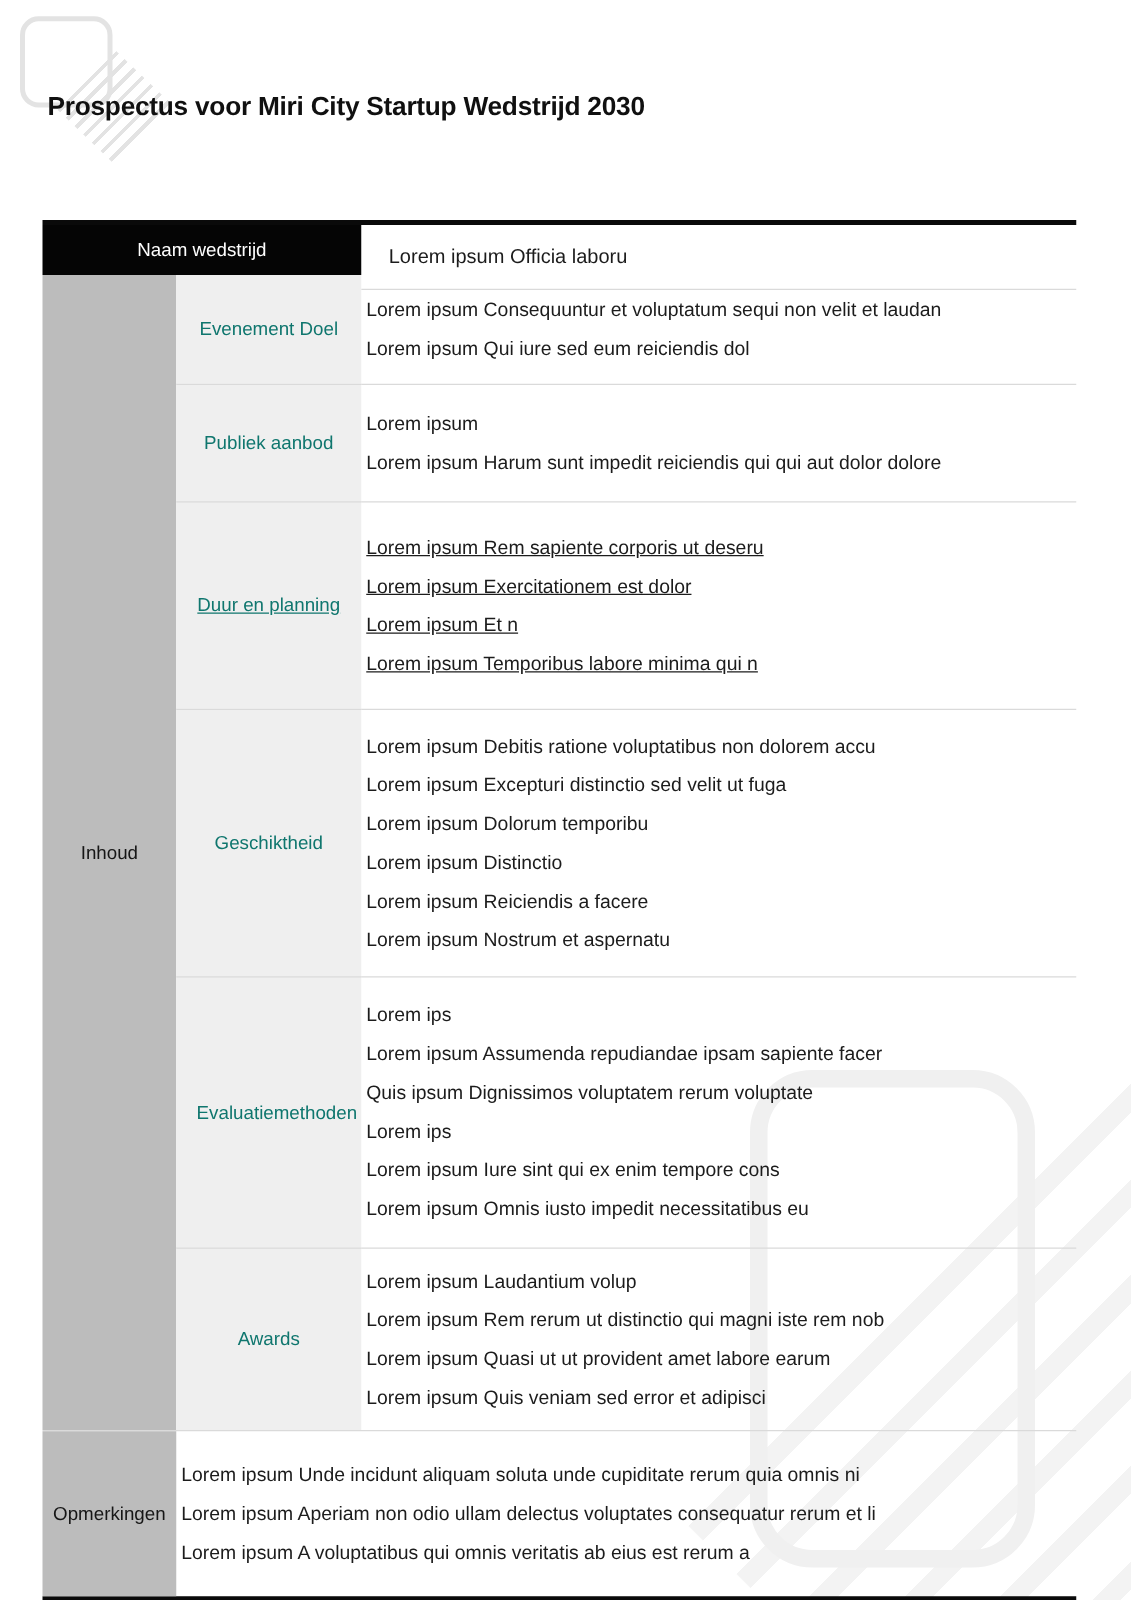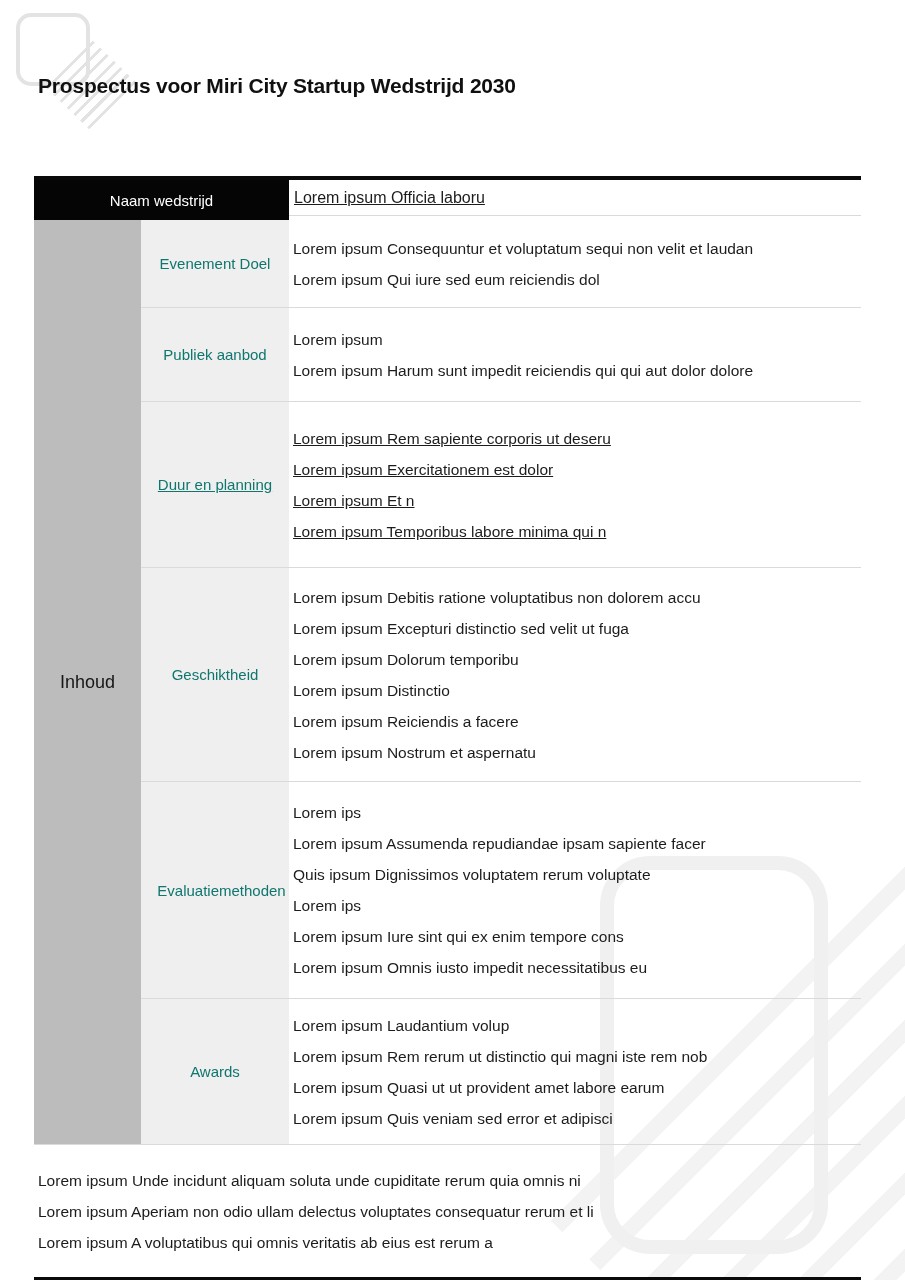--- a/index.html
+++ b/index.html
@@ -57,37 +57,36 @@
 
   .header-row { display: flex; height: 40px; }
   .header-label {
     width: 255px; height: 40px;
     background: var(--header-bg, #050505);
     color: var(--header-text, #ffffff);
     font-size: 15px;
     display: flex; align-items: center; justify-content: center;
   }
   .header-value {
-    flex: 1; height: 36px;
+    flex: 1; height: 52px;
     display: flex; align-items: center;
-    padding-left: 5px;
+    padding-left: 22px;
     font-size: 16px;
     border-bottom: 1px solid var(--separator, #dadada);
-    text-decoration: underline;
   }
 
   .body-grid {
     display: grid;
     grid-template-columns: 107px 148px 1fr;
   }
   .group-cell {
     grid-column: 1; grid-row: 1 / span 6;
     background: var(--group-col-bg, #bcbcbc);
     display: flex; align-items: center; justify-content: center;
-    font-size: 18px; color: #161616;
+    font-size: 15px; color: #161616;
   }
   .label-cell {
     background: var(--label-col-bg, #efefef);
     display: flex; align-items: center; justify-content: center;
     text-align: center;
     font-size: 15px; color: #0f766e;
     padding: 4px 2px;
   }
   .content-cell {
     display: flex; flex-direction: column; justify-content: center;
@@ -179,20 +178,21 @@
       <div class="label-cell row-5 sep" style="grid-area: 6 / 2;">Awards</div>
       <div class="content-cell row-5 sep" style="grid-area: 6 / 3;">
         <div class="content-line">Lorem ipsum Laudantium volup</div>
         <div class="content-line">Lorem ipsum Rem rerum ut distinctio qui magni iste rem nob</div>
         <div class="content-line">Lorem ipsum Quasi ut ut provident amet labore earum</div>
         <div class="content-line">Lorem ipsum Quis veniam sed error et adipisci</div>
       </div>
     </div>
 
   <div class="footer-row">
+    <div class="footer-label">Opmerkingen</div>
     <div class="footer-content" id="footer-content">
         <div class="content-line">Lorem ipsum Unde incidunt aliquam soluta unde cupiditate rerum quia omnis ni</div>
         <div class="content-line">Lorem ipsum Aperiam non odio ullam delectus voluptates consequatur rerum et li</div>
         <div class="content-line">Lorem ipsum A voluptatibus qui omnis veritatis ab eius est rerum a</div>
       </div>
   </div>
 
 </div>
 
 </body></html>

